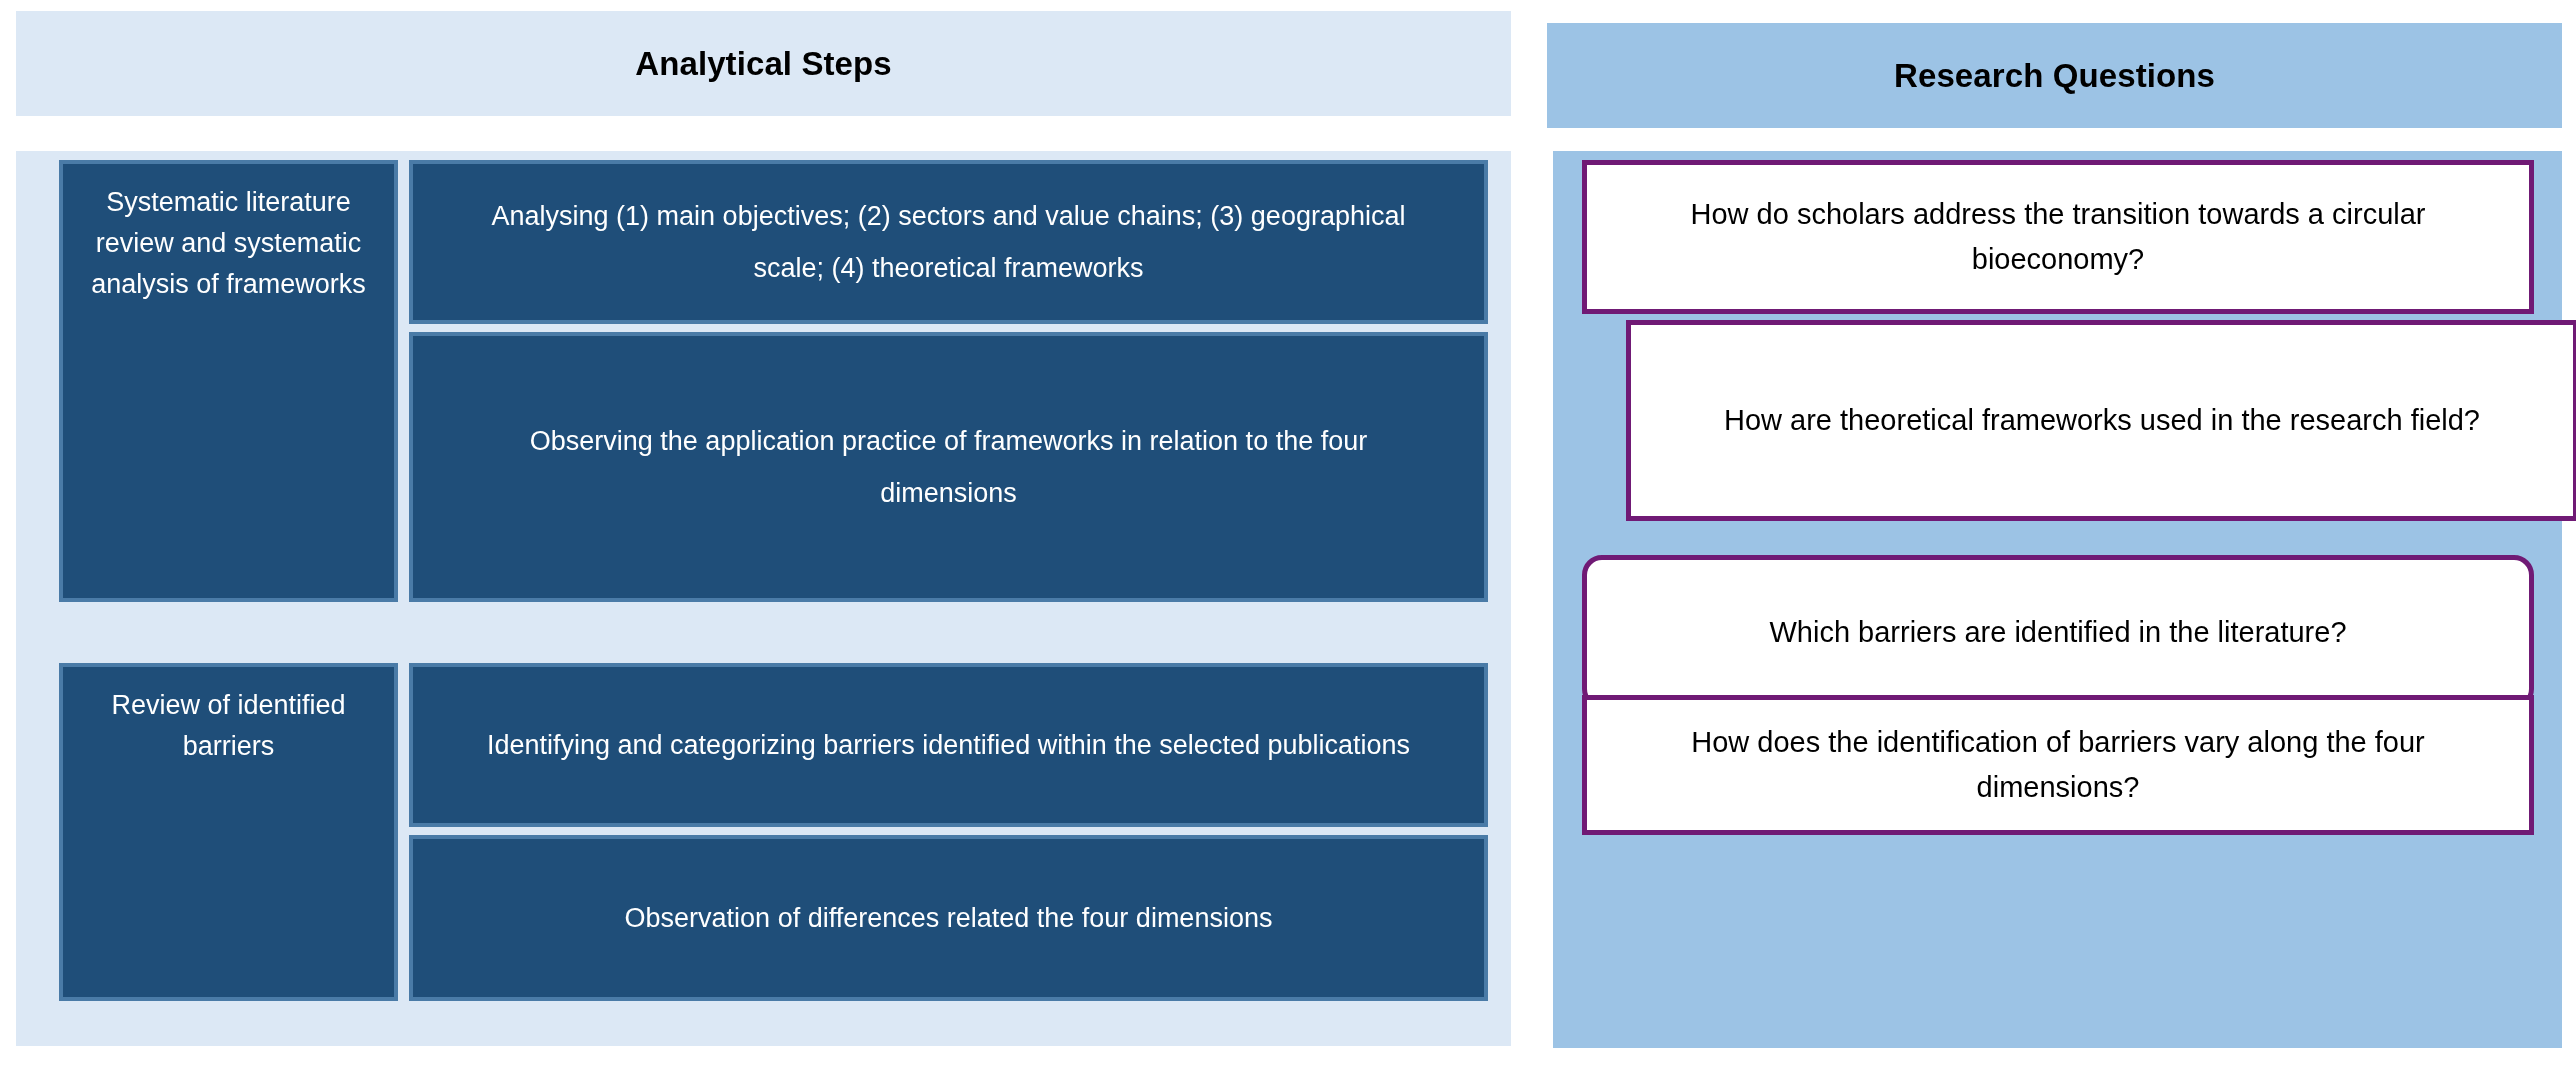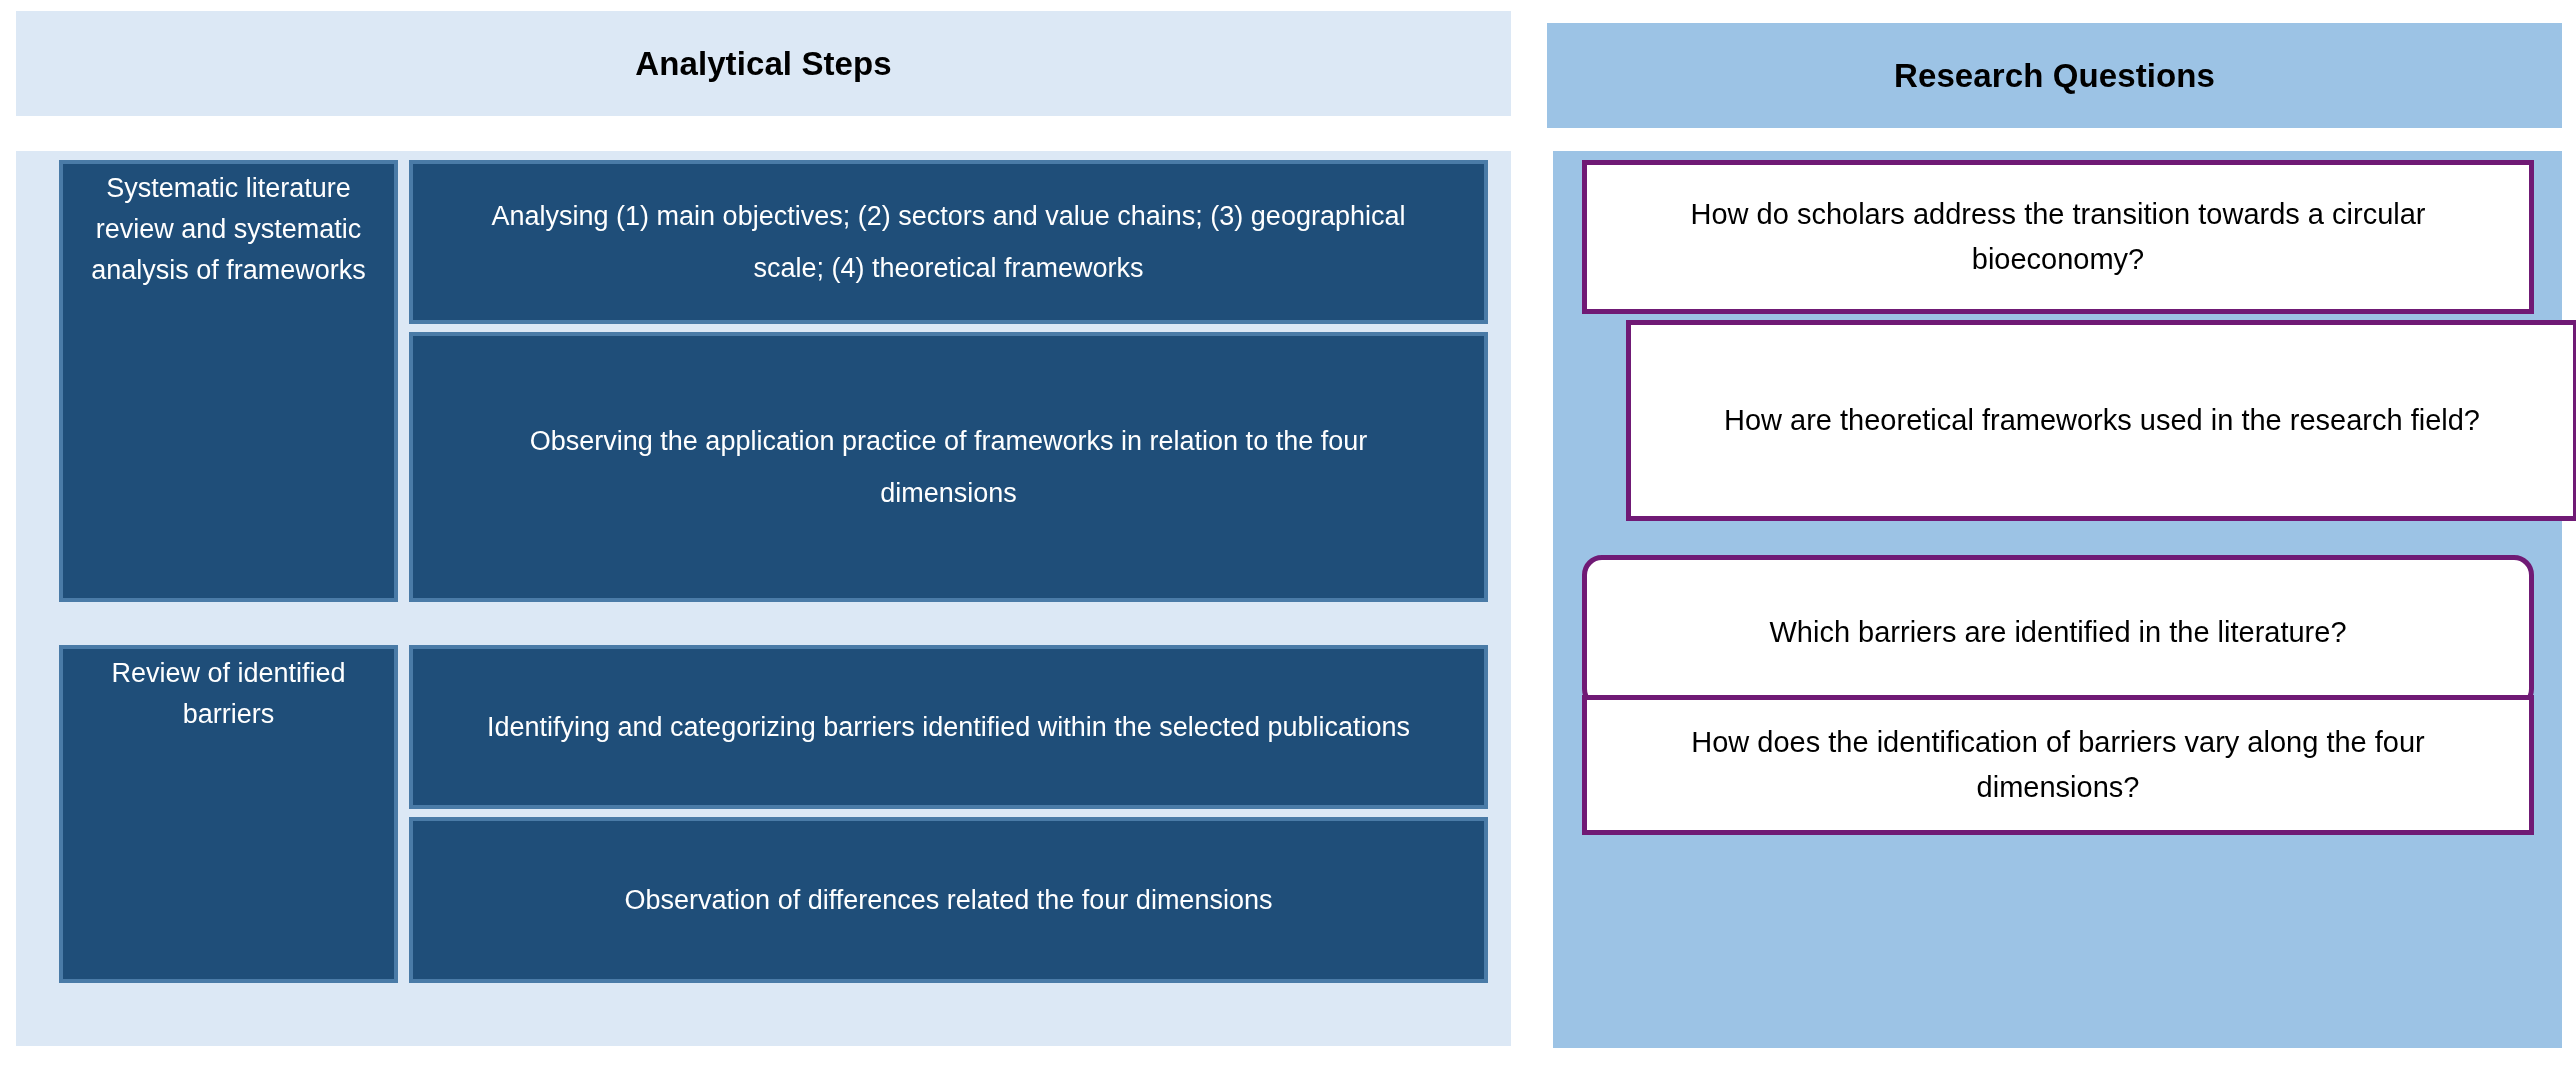--- a/index.html
+++ b/index.html
@@ -67,35 +67,35 @@
     background: #9cc3e5;
   }
 
   
   .step-group {
     position: absolute;
     left: 43px;
     width: 1429px;
   }
   #group-0 { top: 9.3px;  height: 442px; }
-  #group-1 { top: 494px; height: 338px; }
+  #group-1 { top: 512px; height: 338px; }
 
   .step-sidebar {
     position: absolute;
     left: 0;
     top: 0;
     width: 339px;
     height: 100%;
     box-sizing: border-box;
     background: #1f4e79;
     border: 4.3px solid #4a7ba7;
     display: flex;
     align-items: flex-start;
     justify-content: center;
-    padding-top: 4px;
+    padding-top: 18px;
   }
   .step-sidebar-label {
     color: #ffffff;
     font-size: 27px;
     line-height: 1.52;
     text-align: center;
     width: 88%;
   }
 
   .step-items {

